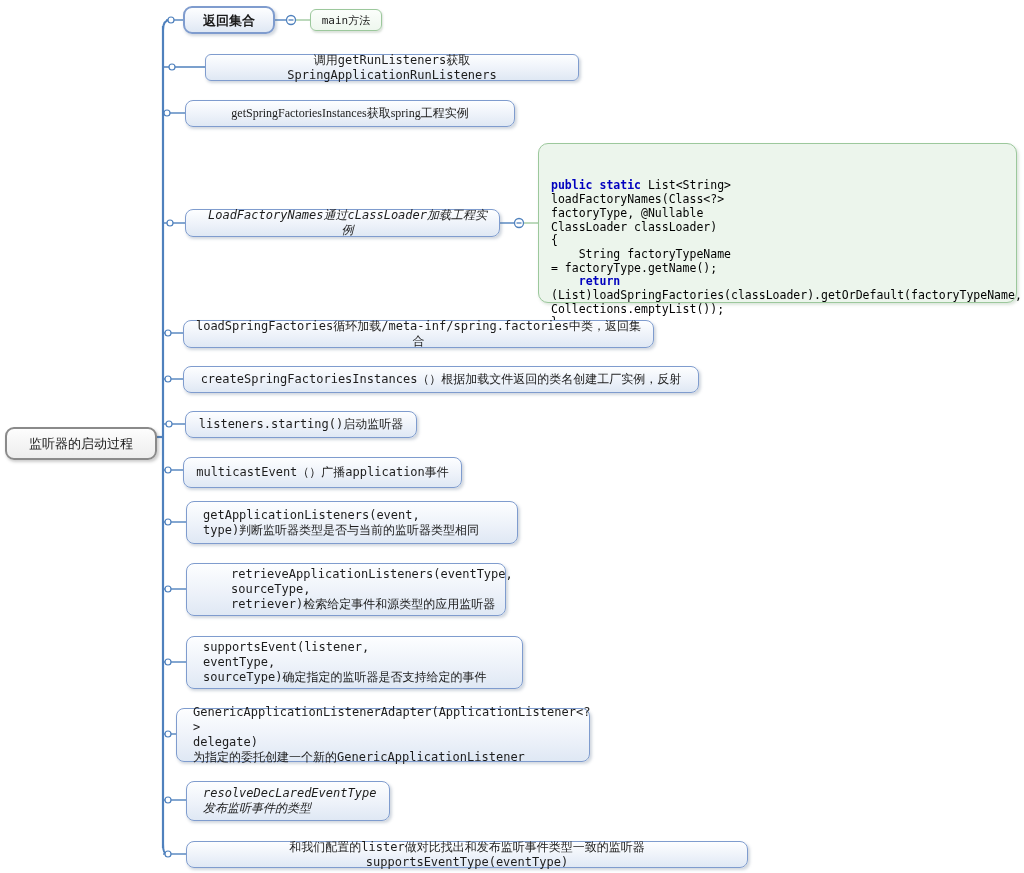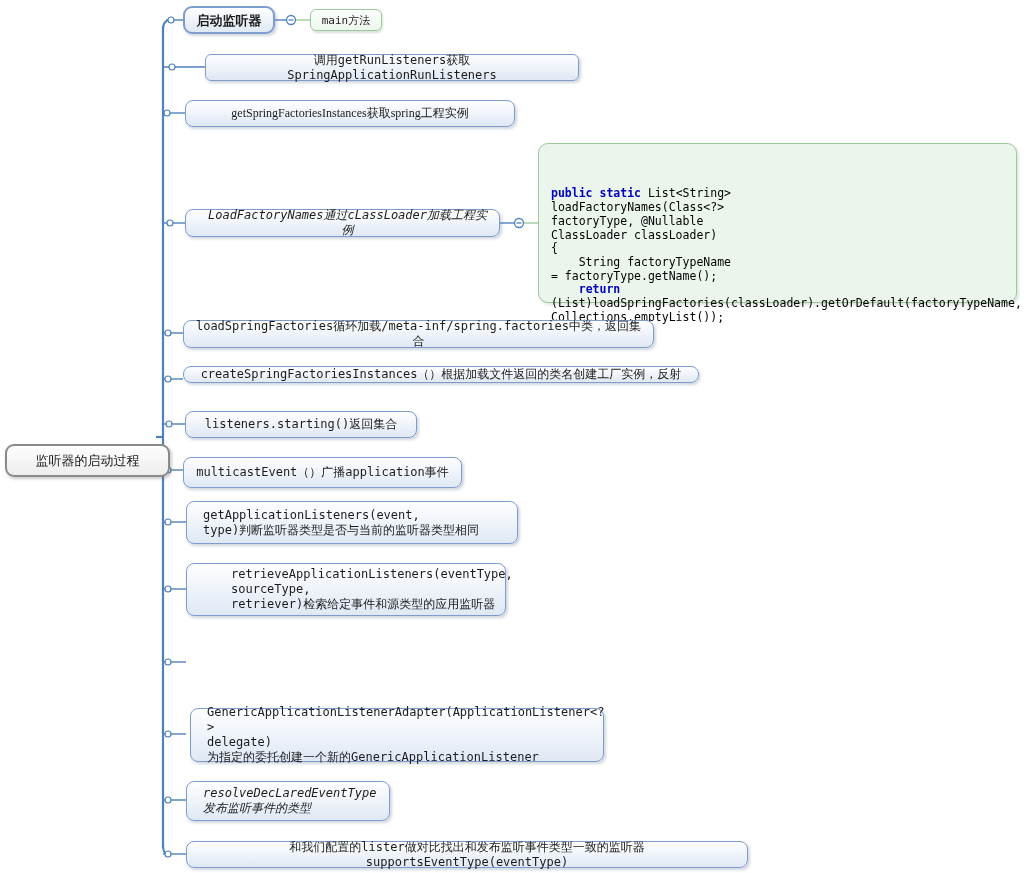--- a/index.html
+++ b/index.html
@@ -29,21 +29,21 @@
   }
   .node.root{
     border:2px solid #8a8a8a;border-radius:9px;
     background:linear-gradient(180deg,#fdfdfd,#ededed);
     font-size:13px;font-family:"DejaVu Sans","DejaVu Sans Mono",sans-serif;
     box-shadow:1.5px 2px 3px rgba(90,90,90,0.3);
   }
   .node.code{
     display:block;border:1.5px solid #9cc89c;border-radius:10px;
     background:#ecf5ec;color:#000;text-align:left;
-    font-size:11.5px;line-height:13.7px;padding:16px 12px;white-space:pre;
+    font-size:11.5px;line-height:13.7px;padding:8px 12px;white-space:pre;
     box-shadow:1.5px 2px 3px rgba(100,140,100,0.22);
   }
   .kw{color:#0000bf;font-weight:bold;}
 </style>
 </head>
 <body>
 
 <div id="canvas">
 
   <svg id="wires" width="1024" height="873">
@@ -101,53 +101,56 @@
     <g>
       <circle cx="291" cy="20" r="4.5" fill="#ffffff" stroke="#4f81bd" stroke-width="1.3"></circle>
       <path d="M288.5,20 L293.5,20" stroke="#4f81bd" stroke-width="1.3"></path>
     </g>
     <g>
       <circle cx="519" cy="223" r="4.5" fill="#ffffff" stroke="#4f81bd" stroke-width="1.3"></circle>
       <path d="M516.5,223 L521.5,223" stroke="#4f81bd" stroke-width="1.3"></path>
     </g>
   </svg>
 
-  <div class="node root" style="left:5px;top:444px;width:165px;height:33px;">监听器的启动过程</div>
+  <div class="node root" style="left:5px;top:427px;width:152px;height:33px;">监听器的启动过程</div>
 
-  <div class="node topic-main" style="left:183px;top:6px;width:92px;height:28px;">启动监听器</div>
+  <div class="node topic-main" style="left:183px;top:6px;width:92px;height:28px;">返回集合</div>
 
   <div class="node green" style="left:310px;top:9px;width:72px;height:22px;">main方法</div>
 
   <div class="node" style="left:205px;top:54px;width:374px;height:27px;border-radius:6px;">调用getRunListeners获取SpringApplicationRunListeners</div>
 
   <div class="node" style="left:185px;top:100px;width:330px;height:27px;font-family:Liberation Serif, serif;">getSpringFactoriesInstances获取spring工程实例</div>
 
   <div class="node italic" style="left:185px;top:209px;width:315px;height:28px;padding-left:20px;">LoadFactoryNames通过cLassLoader加载工程实例</div>
 
   <div class="node code" style="left:538px;top:143px;width:479px;height:160px;">
     <div><div><span class="kw">public static</span><span> List&lt;String&gt;</span></div><div><span>loadFactoryNames(Class&lt;?&gt;</span></div><div><span>factoryType, @Nullable</span></div><div><span>ClassLoader classLoader)</span></div><div><span>{</span></div><div><span>    String factoryTypeName</span></div><div><span>= factoryType.getName();</span></div><div><span>    </span><span class="kw">return</span></div><div><span>(List)loadSpringFactories(classLoader).getOrDefault(factoryTypeName,</span></div><div><span>Collections.emptyList());</span></div><div><span>}</span></div></div>
   </div>
 
   <div class="node" style="left:183px;top:320px;width:471px;height:28px;">loadSpringFactories循环加载/meta-inf/spring.factories中类，返回集合</div>
 
-  <div class="node" style="left:183px;top:366px;width:516px;height:17px;">createSpringFactoriesInstances（）根据加载文件返回的类名创建工厂实例，反射</div>
+  <div class="node" style="left:183px;top:366px;width:516px;height:27px;">createSpringFactoriesInstances（）根据加载文件返回的类名创建工厂实例，反射</div>
 
-  <div class="node" style="left:185px;top:411px;width:232px;height:27px;">listeners.starting()返回集合</div>
+  <div class="node" style="left:185px;top:411px;width:232px;height:27px;">listeners.starting()启动监听器</div>
 
   <div class="node" style="left:183px;top:457px;width:279px;height:31px;">multicastEvent（）广播application事件</div>
 
   <div class="node left-align" style="left:186px;top:501px;width:332px;height:43px;">getApplicationListeners(event,
 type)判断监听器类型是否与当前的监听器类型相同</div>
 
   <div class="node left-align" style="left:186px;top:563px;width:320px;height:53px;padding-left:44px;">retrieveApplicationListeners(eventType,
 sourceType,
 retriever)检索给定事件和源类型的应用监听器</div>
 
+  <div class="node left-align" style="left:186px;top:636px;width:337px;height:53px;">supportsEvent(listener,
+eventType,
+sourceType)确定指定的监听器是否支持给定的事件</div>
 
-  <div class="node left-align" style="left:190px;top:708px;width:414px;height:54px;">GenericApplicationListenerAdapter(ApplicationListener&lt;?&gt;
+  <div class="node left-align" style="left:176px;top:708px;width:414px;height:54px;">GenericApplicationListenerAdapter(ApplicationListener&lt;?&gt;
 delegate)
 为指定的委托创建一个新的GenericApplicationListener</div>
 
   <div class="node left-align italic" style="left:186px;top:781px;width:204px;height:40px;">resolveDecLaredEventType
 发布监听事件的类型</div>
 
   <div class="node" style="left:186px;top:841px;width:562px;height:27px;">和我们配置的lister做对比找出和发布监听事件类型一致的监听器supportsEventType(eventType)</div>
 
 </div>
 

